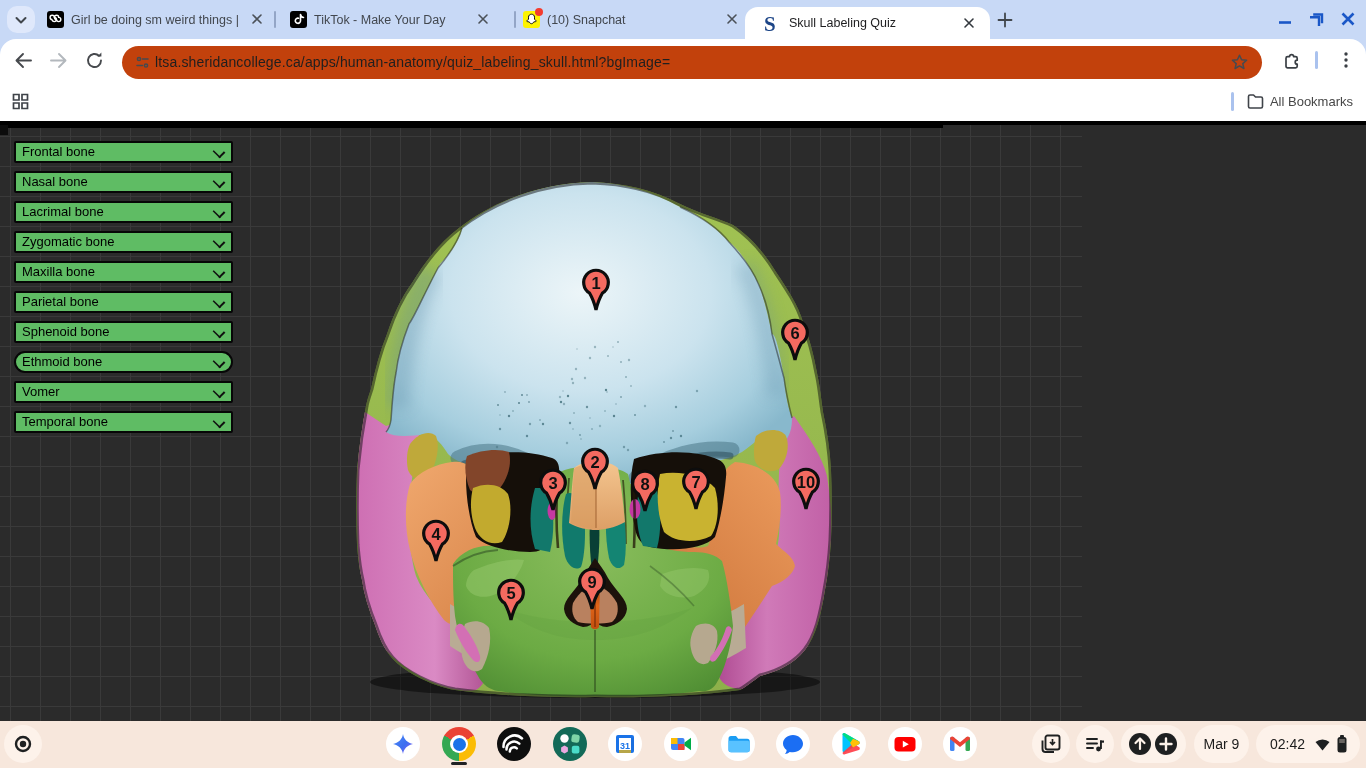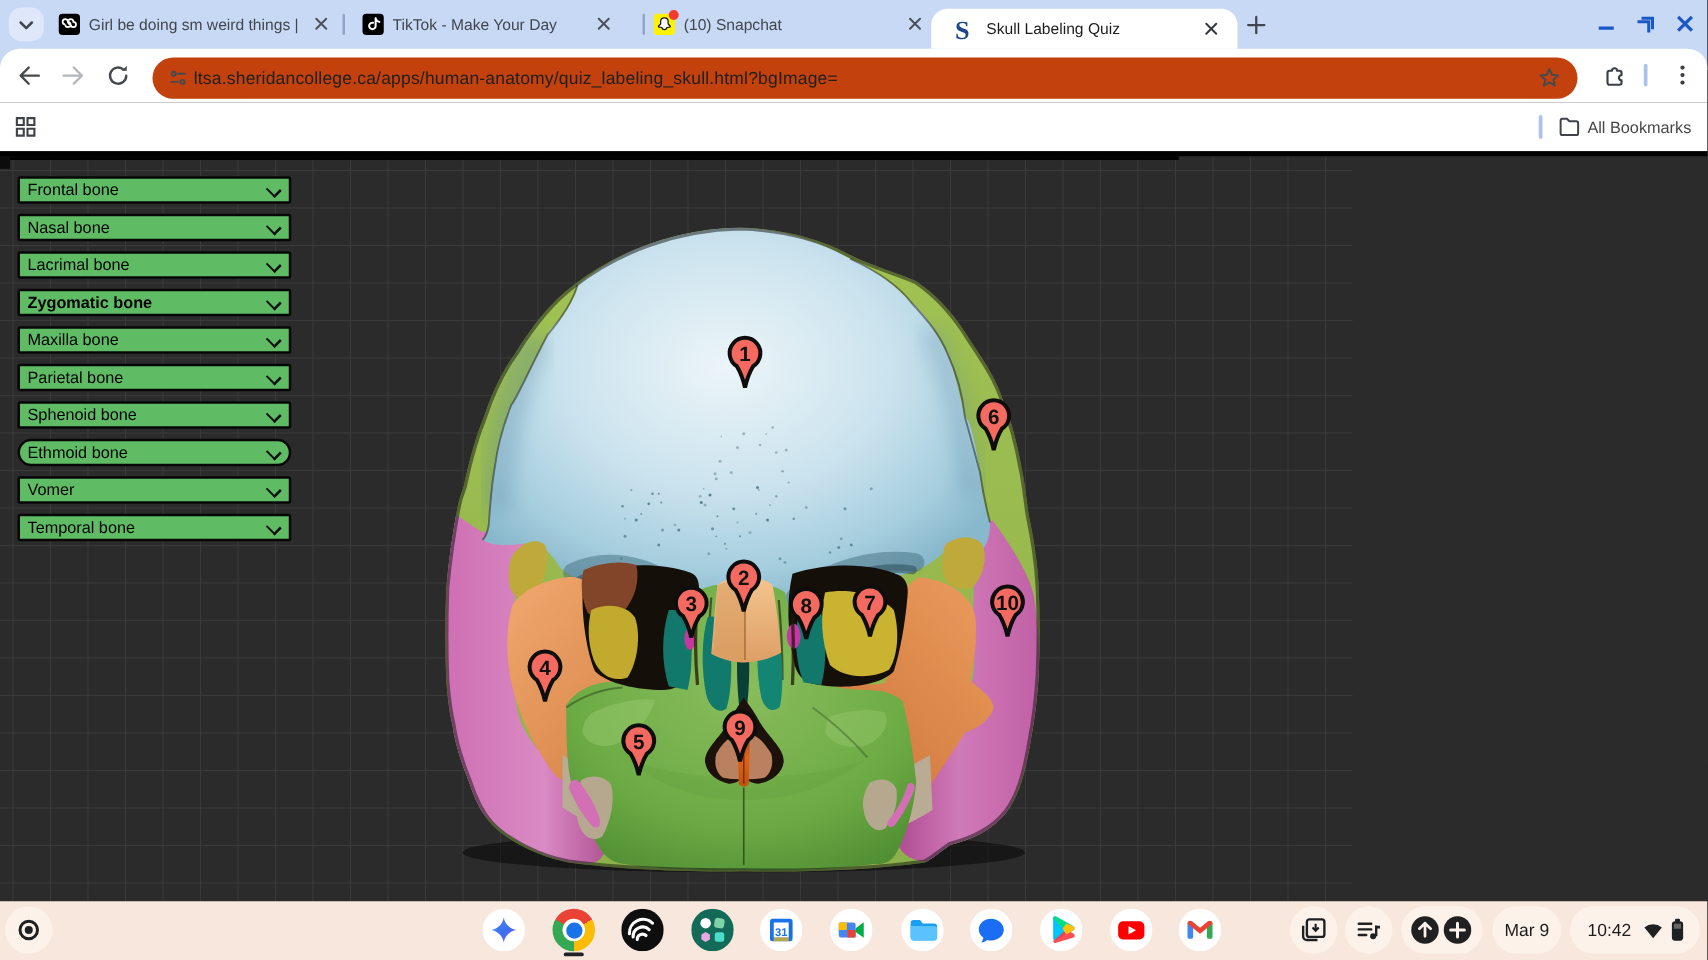--- a/index.html
+++ b/index.html
@@ -153,21 +153,21 @@
 
   <div id="blackline"></div>
   <div id="blackline2"></div>
   <div id="blacknotch"></div>
 
   
   <div id="content">
     <div class="dd" style="top:16px;">Frontal bone</div>
     <div class="dd" style="top:46px;">Nasal bone</div>
     <div class="dd" style="top:76px;">Lacrimal bone</div>
-    <div class="dd" style="top:106px;font-weight:bold;">Zygomatic bone</div>
+    <div class="dd" style="top:106px;">Zygomatic bone</div>
     <div class="dd" style="top:136px;">Maxilla bone</div>
     <div class="dd" style="top:166px;">Parietal bone</div>
     <div class="dd" style="top:196px;">Sphenoid bone</div>
     <div class="dd" style="top:226px;border-radius:11px;">Ethmoid bone</div>
     <div class="dd" style="top:256px;">Vomer</div>
     <div class="dd" style="top:286px;">Temporal bone</div>
 
     <div id="skullwrap" style="position:absolute;left:352px;top:53px;width:480px;height:520px;">
     <svg width="480" height="520" viewBox="0 0 480 520">
       <defs>
@@ -513,21 +513,21 @@
   <div class="pillc" style="left:1121px;width:65px;"></div>
   <circle></circle>
   <svg style="position:absolute;left:1128px;top:732px;" width="52" height="24" viewBox="0 0 52 24">
     <circle cx="12" cy="12" r="11" fill="#1e2021"></circle>
     <path d="M12 6.5 L12 17 M7.5 11 L12 6.5 L16.5 11" fill="none" stroke="#fdf2ea" stroke-width="2.2" stroke-linecap="round" stroke-linejoin="round"></path>
     <circle cx="38" cy="12" r="11" fill="#1e2021"></circle>
     <path d="M38 6.5 V17.5 M32.5 12 H43.5" fill="none" stroke="#fdf2ea" stroke-width="2.4" stroke-linecap="round"></path>
   </svg>
   <div class="pillc" style="left:1194px;width:55px;text-align:center;line-height:38px;" id="shelfdate"><span id="shelftime" style="font-size:14px;">Mar 9</span></div>
   <div class="pillc" style="left:1256px;width:104px;">
-    <span style="position:absolute;left:14px;top:11px;font-size:14px;color:#1c1c1c;">10:42</span>
+    <span style="position:absolute;left:14px;top:11px;font-size:14px;color:#1c1c1c;">02:42</span>
     <svg style="position:absolute;left:58px;top:11px;" width="17" height="17" viewBox="0 0 17 17">
         <path d="M8.5 14.5 L1.5 6 A11 11 0 0 1 15.5 6 Z" fill="#1e2021"></path>
       </svg>
     <svg style="position:absolute;left:80px;top:9px;" width="12" height="20" viewBox="0 0 12 20">
         <rect x="4" y="1" width="4" height="2.5" rx="1" fill="#1e2021"></rect>
         <rect x="1.5" y="3" width="9" height="15.5" rx="2.5" fill="#1e2021"></rect>
         <rect x="3.2" y="5" width="5.6" height="4" fill="#f7e7dc" opacity="0.35"></rect>
       </svg>
   </div>
 

